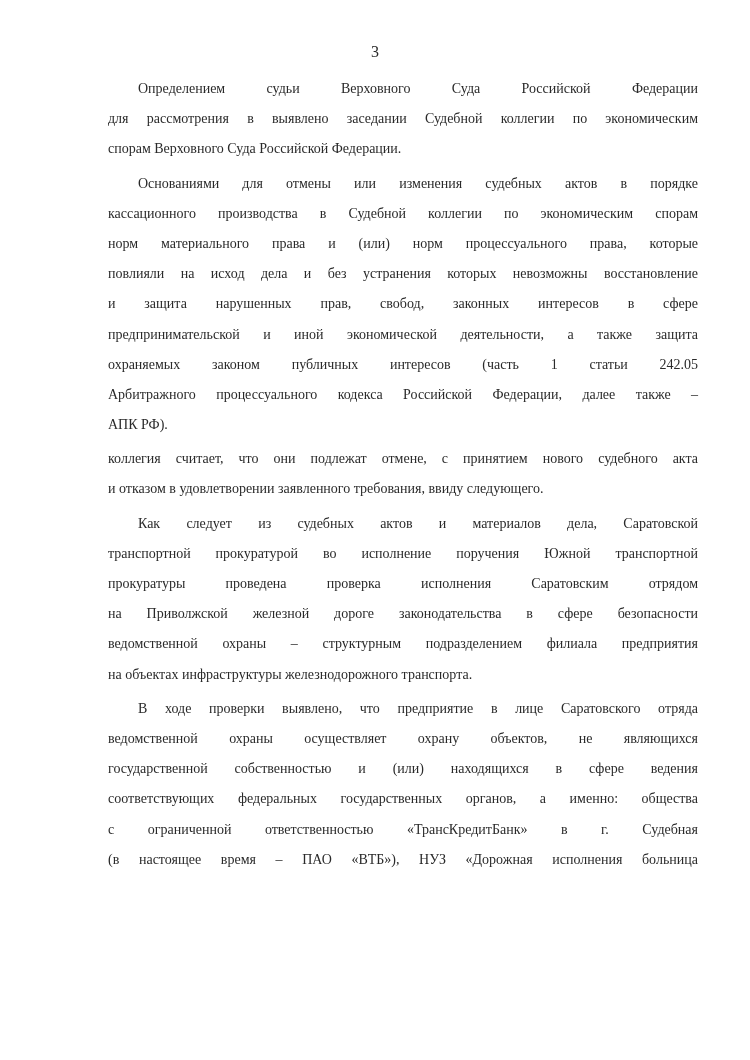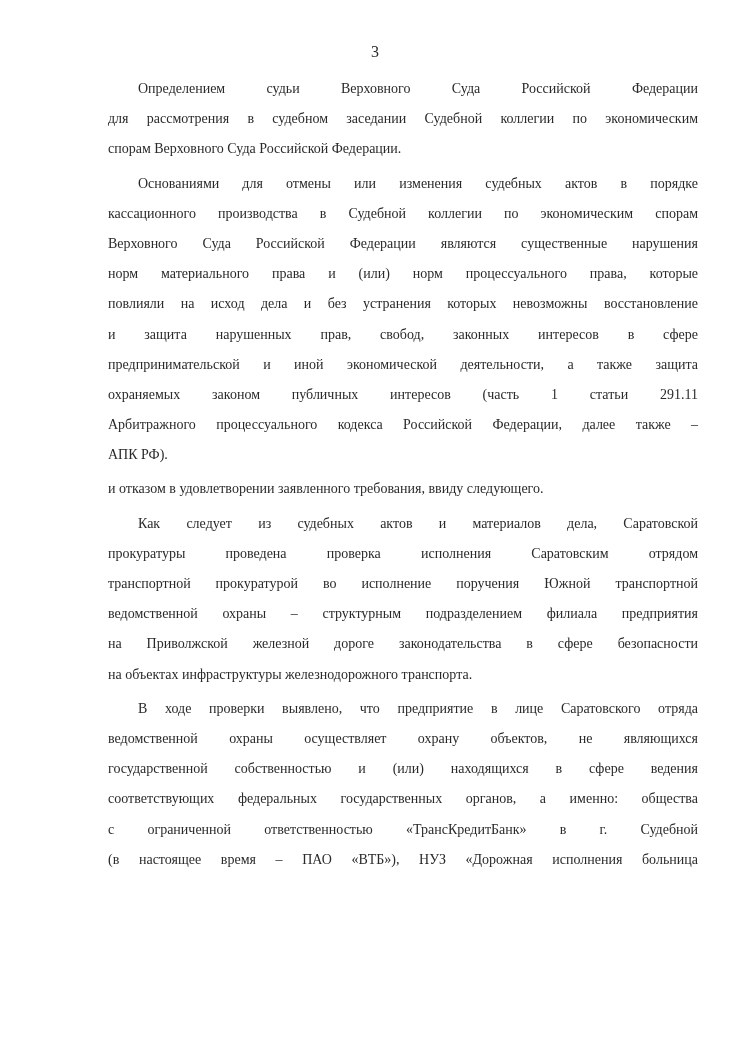--- a/index.html
+++ b/index.html
@@ -27,53 +27,53 @@
 </style>
 </head>
 <body>
 
 <div class="page">
   <div class="page-number">3</div>
   <div class="body-text">
 
     <div class="para">
       <span class="line indent">Определением судьи Верховного Суда Российской Федерации</span>
-      <span class="line">для рассмотрения в судебном заседании Судебной коллегии по экономическим</span>
+      <span class="line">для рассмотрения в выявлено заседании Судебной коллегии по экономическим</span>
       <span class="line last">спорам Верховного Суда Российской Федерации.</span>
     </div>
 
     <div class="para">
       <span class="line indent">Основаниями для отмены или изменения судебных актов в порядке</span>
       <span class="line">кассационного производства в Судебной коллегии по экономическим спорам</span>
-      <span class="line">Верховного Суда Российской Федерации являются существенные нарушения</span>
       <span class="line">норм материального права и (или) норм процессуального права, которые</span>
       <span class="line">повлияли на исход дела и без устранения которых невозможны восстановление</span>
       <span class="line">и защита нарушенных прав, свобод, законных интересов в сфере</span>
       <span class="line">предпринимательской и иной экономической деятельности, а также защита</span>
-      <span class="line">охраняемых законом публичных интересов (часть 1 статьи 291.11</span>
+      <span class="line">охраняемых законом публичных интересов (часть 1 статьи 242.05</span>
       <span class="line">Арбитражного процессуального кодекса Российской Федерации, далее также –</span>
       <span class="line last">АПК РФ).</span>
     </div>
 
     <div class="para">
+      <span class="line">коллегия считает, что они подлежат отмене, с принятием нового судебного акта</span>
       <span class="line last">и отказом в удовлетворении заявленного требования, ввиду следующего.</span>
     </div>
 
     <div class="para">
       <span class="line indent">Как следует из судебных актов и материалов дела, Саратовской</span>
+      <span class="line">транспортной прокуратурой во исполнение поручения Южной транспортной</span>
       <span class="line">прокуратуры проведена проверка исполнения Саратовским отрядом</span>
-      <span class="line">транспортной прокуратурой во исполнение поручения Южной транспортной</span>
+      <span class="line">на Приволжской железной дороге законодательства в сфере безопасности</span>
       <span class="line">ведомственной охраны – структурным подразделением филиала предприятия</span>
-      <span class="line">на Приволжской железной дороге законодательства в сфере безопасности</span>
       <span class="line last">на объектах инфраструктуры железнодорожного транспорта.</span>
     </div>
 
     <div class="para">
       <span class="line indent">В ходе проверки выявлено, что предприятие в лице Саратовского отряда</span>
       <span class="line">ведомственной охраны осуществляет охрану объектов, не являющихся</span>
       <span class="line">государственной собственностью и (или) находящихся в сфере ведения</span>
       <span class="line">соответствующих федеральных государственных органов, а именно: общества</span>
-      <span class="line">с ограниченной ответственностью «ТрансКредитБанк» в г. Судебной</span>
+      <span class="line">с ограниченной ответственностью «ТрансКредитБанк» в г. Судебная</span>
       <span class="line">(в настоящее время – ПАО «ВТБ»), НУЗ «Дорожная исполнения больница</span>
     </div>
 
   </div>
 </div>
 
 </body></html>

